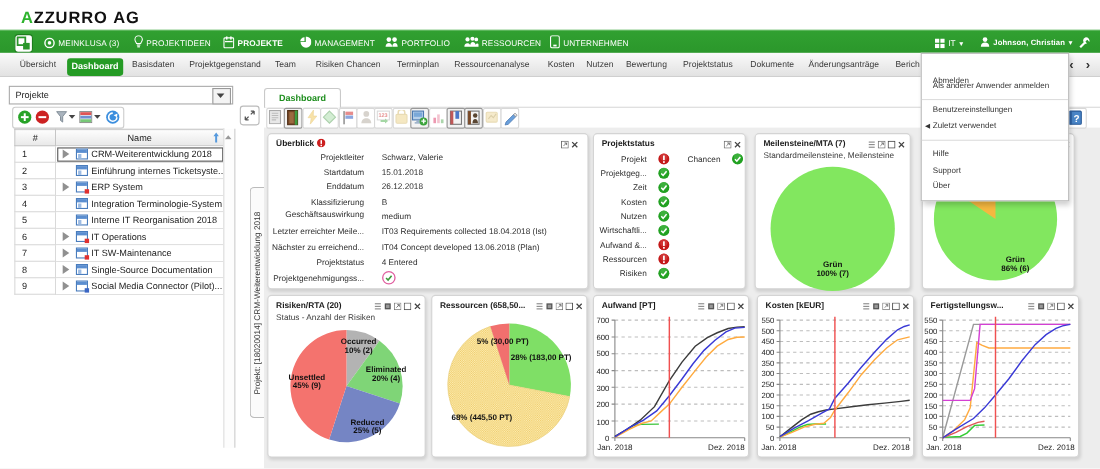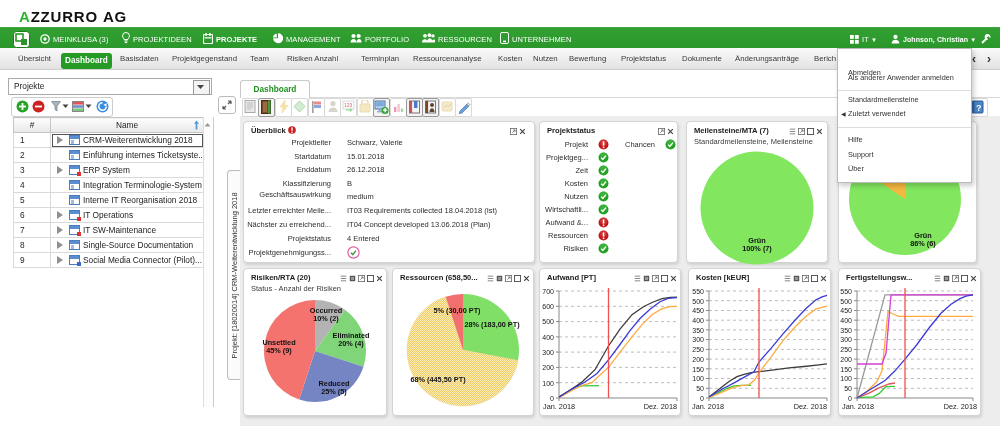--- a/index.html
+++ b/index.html
@@ -149,21 +149,21 @@
  <div class="nav-it" style="left:979px;"><svg width="12" height="12">
         <path d="M3 11 L8 6" stroke="#fff" stroke-width="2"></path>
         <path d="M7.2 2.2 a3.2 3.2 0 0 1 4.4 3.6 l-2-1.8 -1.8 1.8 1.8 2 a3.2 3.2 0 0 1-3.6-4.4z" fill="#fff" transform="rotate(8 8 4)"></path>
       </svg></div>
 </div>
 <div class="abs" id="tabbar">
  <div class="tab" style="left:18px;">Übersicht</div>
  <div class="tab" style="left:120px;">Basisdaten</div>
  <div class="tab" style="left:172px;">Projektgegenstand</div>
  <div class="tab" style="left:250px;">Team</div>
- <div class="tab" style="left:287px;">Risiken Anzahl</div>
+ <div class="tab" style="left:287px;">Risiken Chancen</div>
  <div class="tab" style="left:361px;">Terminplan</div>
  <div class="tab" style="left:413px;">Ressourcenanalyse</div>
  <div class="tab" style="left:498px;">Kosten</div>
  <div class="tab" style="left:533px;">Nutzen</div>
  <div class="tab" style="left:569px;">Bewertung</div>
  <div class="tab" style="left:621px;">Projektstatus</div>
  <div class="tab" style="left:682px;">Dokumente</div>
  <div class="tab" style="left:735px;">Änderungsanträge</div>
  <div class="tab" style="left:814px;">Berich</div>
  <div class="tab" style="left:972px;font-weight:bold;font-size:12px;color:#333;">‹</div>
@@ -641,19 +641,19 @@
   <line x1="66" y1="19" x2="66" y2="129" stroke="#f05050" stroke-width="1.3"></line>
  </svg>
  <div class="chart-xl" style="left:3px;top:133px;">Jan. 2018</div>
  <div class="chart-xl" style="right:3px;top:133px;">Dez. 2018</div>
 </div>
 
 <div class="abs" id="menu">
  <div class="mi" style="top:19px;">Abmelden</div>
  <div class="mi" style="top:24px;">Als anderer Anwender anmelden</div>
  <div class="sep" style="top:41px;"></div>
- <div class="mi" style="top:46px;">Standardmeilensteine</div>
+ <div class="mi" style="top:46px;">Benutzereinstellungen</div>
  <div class="mi" style="top:60px;"><span style="position:absolute;left:-7px;top:1px;font-size:6px;">◀</span>Zuletzt verwendet</div>
  <div class="sep" style="top:78px;"></div>
  <div class="mi" style="top:86px;">Hilfe</div>
  <div class="mi" style="top:101px;">Support</div>
  <div class="mi" style="top:115px;">Über</div>
 </div>
 
 </body></html>

